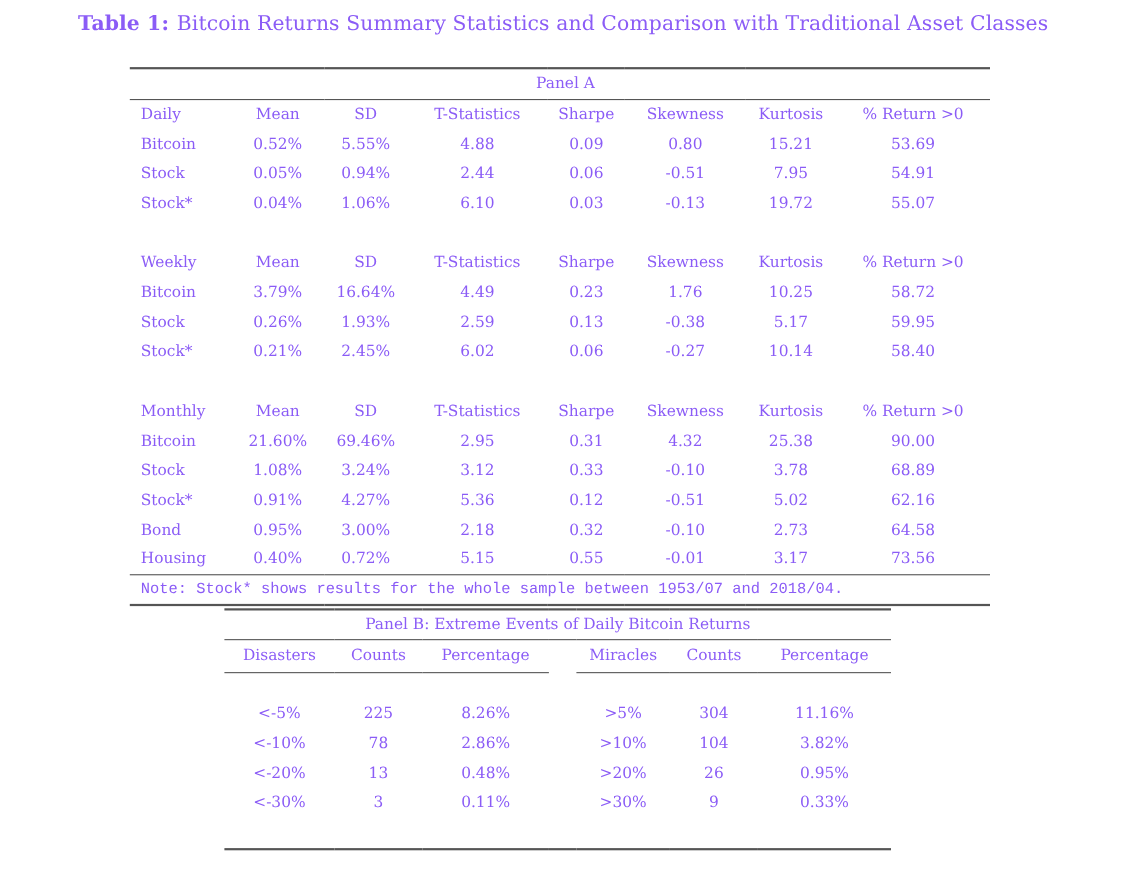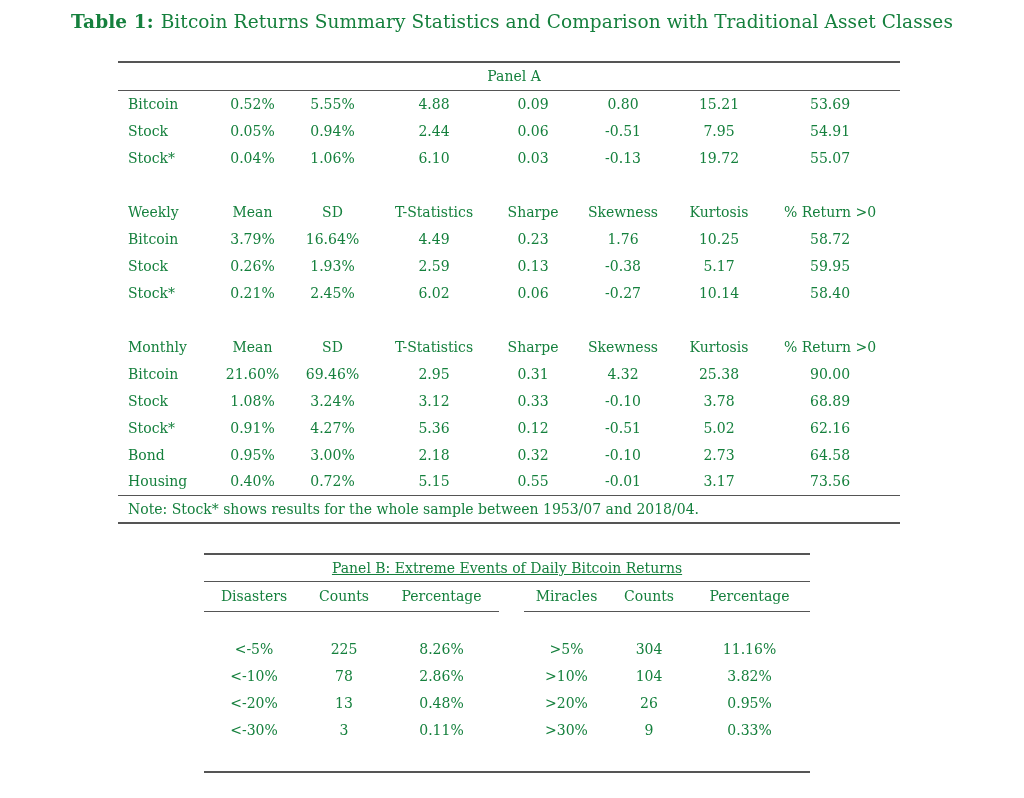--- a/index.html
+++ b/index.html
@@ -3,21 +3,21 @@
 <meta charset="utf-8">
 <style>
   * { margin:0; padding:0; box-sizing:border-box; }
   html, body { background:#ffffff; }
   .page {
     position:relative;
     width:1024px;
     height:798px;
     background:#ffffff;
     font-family:"DejaVu Serif","Liberation Serif",serif;
-    color:#15803d;
+    color:#8b5cf6;
     overflow:hidden;
   }
   .doc-title {
     position:absolute;
     top:11px;
     left:0;
     width:100%;
     text-align:center;
     font-size:18.5px;
     letter-spacing:0.1px;
@@ -52,36 +52,36 @@
     padding-left:10px;
     border-top:2px solid #555555;
     border-bottom:1px solid #555555;
   }
   .panel-a .note-row td {
     height:28px;
     text-align:left;
     padding-left:10px;
     border-top:1px solid #555555;
     border-bottom:2px solid #555555;
+    font-family:Liberation Mono, monospace;
   }
   .panel-a .spacer-row td { height:27px; }
 
   
   .panel-b {
     position:absolute;
     left:204px;
     top:553px;
     width:606px;
     border-bottom:2px solid #555555;
   }
   .panel-b .b-heading td {
     height:27px;
     border-top:2px solid #555555;
     border-bottom:1px solid #555555;
-    text-decoration:underline;
   }
   .panel-b .b-header th { height:30px; }
   .panel-b .b-header th.cmid { border-bottom:1px solid #555555; }
   .panel-b .b-spacer-top td { height:24px; }
   .panel-b .b-data td { height:27px; }
   .panel-b .b-spacer-bottom td { height:29px; }
 </style>
 </head>
 <body>
 
@@ -99,20 +99,30 @@
         <col style="width:128px">
       <col style="width:70px">
         <col style="width:110px">
         <col style="width:82px">
         <col style="width:140px">
     </colgroup>
     <tbody id="panelABody">
         <tr class="panel-heading-row">
           <td colspan="8">Panel A</td>
         </tr>
+        <tr class="header-row">
+          <th class="label-col">Daily</th>
+          <th class="num-col">Mean</th>
+          <th class="num-col">SD</th>
+          <th class="num-col">T-Statistics</th>
+          <th class="num-col">Sharpe</th>
+          <th class="num-col">Skewness</th>
+          <th class="num-col">Kurtosis</th>
+          <th class="num-col">% Return &gt;0</th>
+        </tr>
         <tr class="data-row">
           <td class="label-col">Bitcoin</td>
           <td class="num-col">0.52%</td>
           <td class="num-col">5.55%</td>
           <td class="num-col">4.88</td>
           <td class="num-col">0.09</td>
           <td class="num-col">0.80</td>
           <td class="num-col">15.21</td>
           <td class="num-col">53.69</td>
         </tr>

